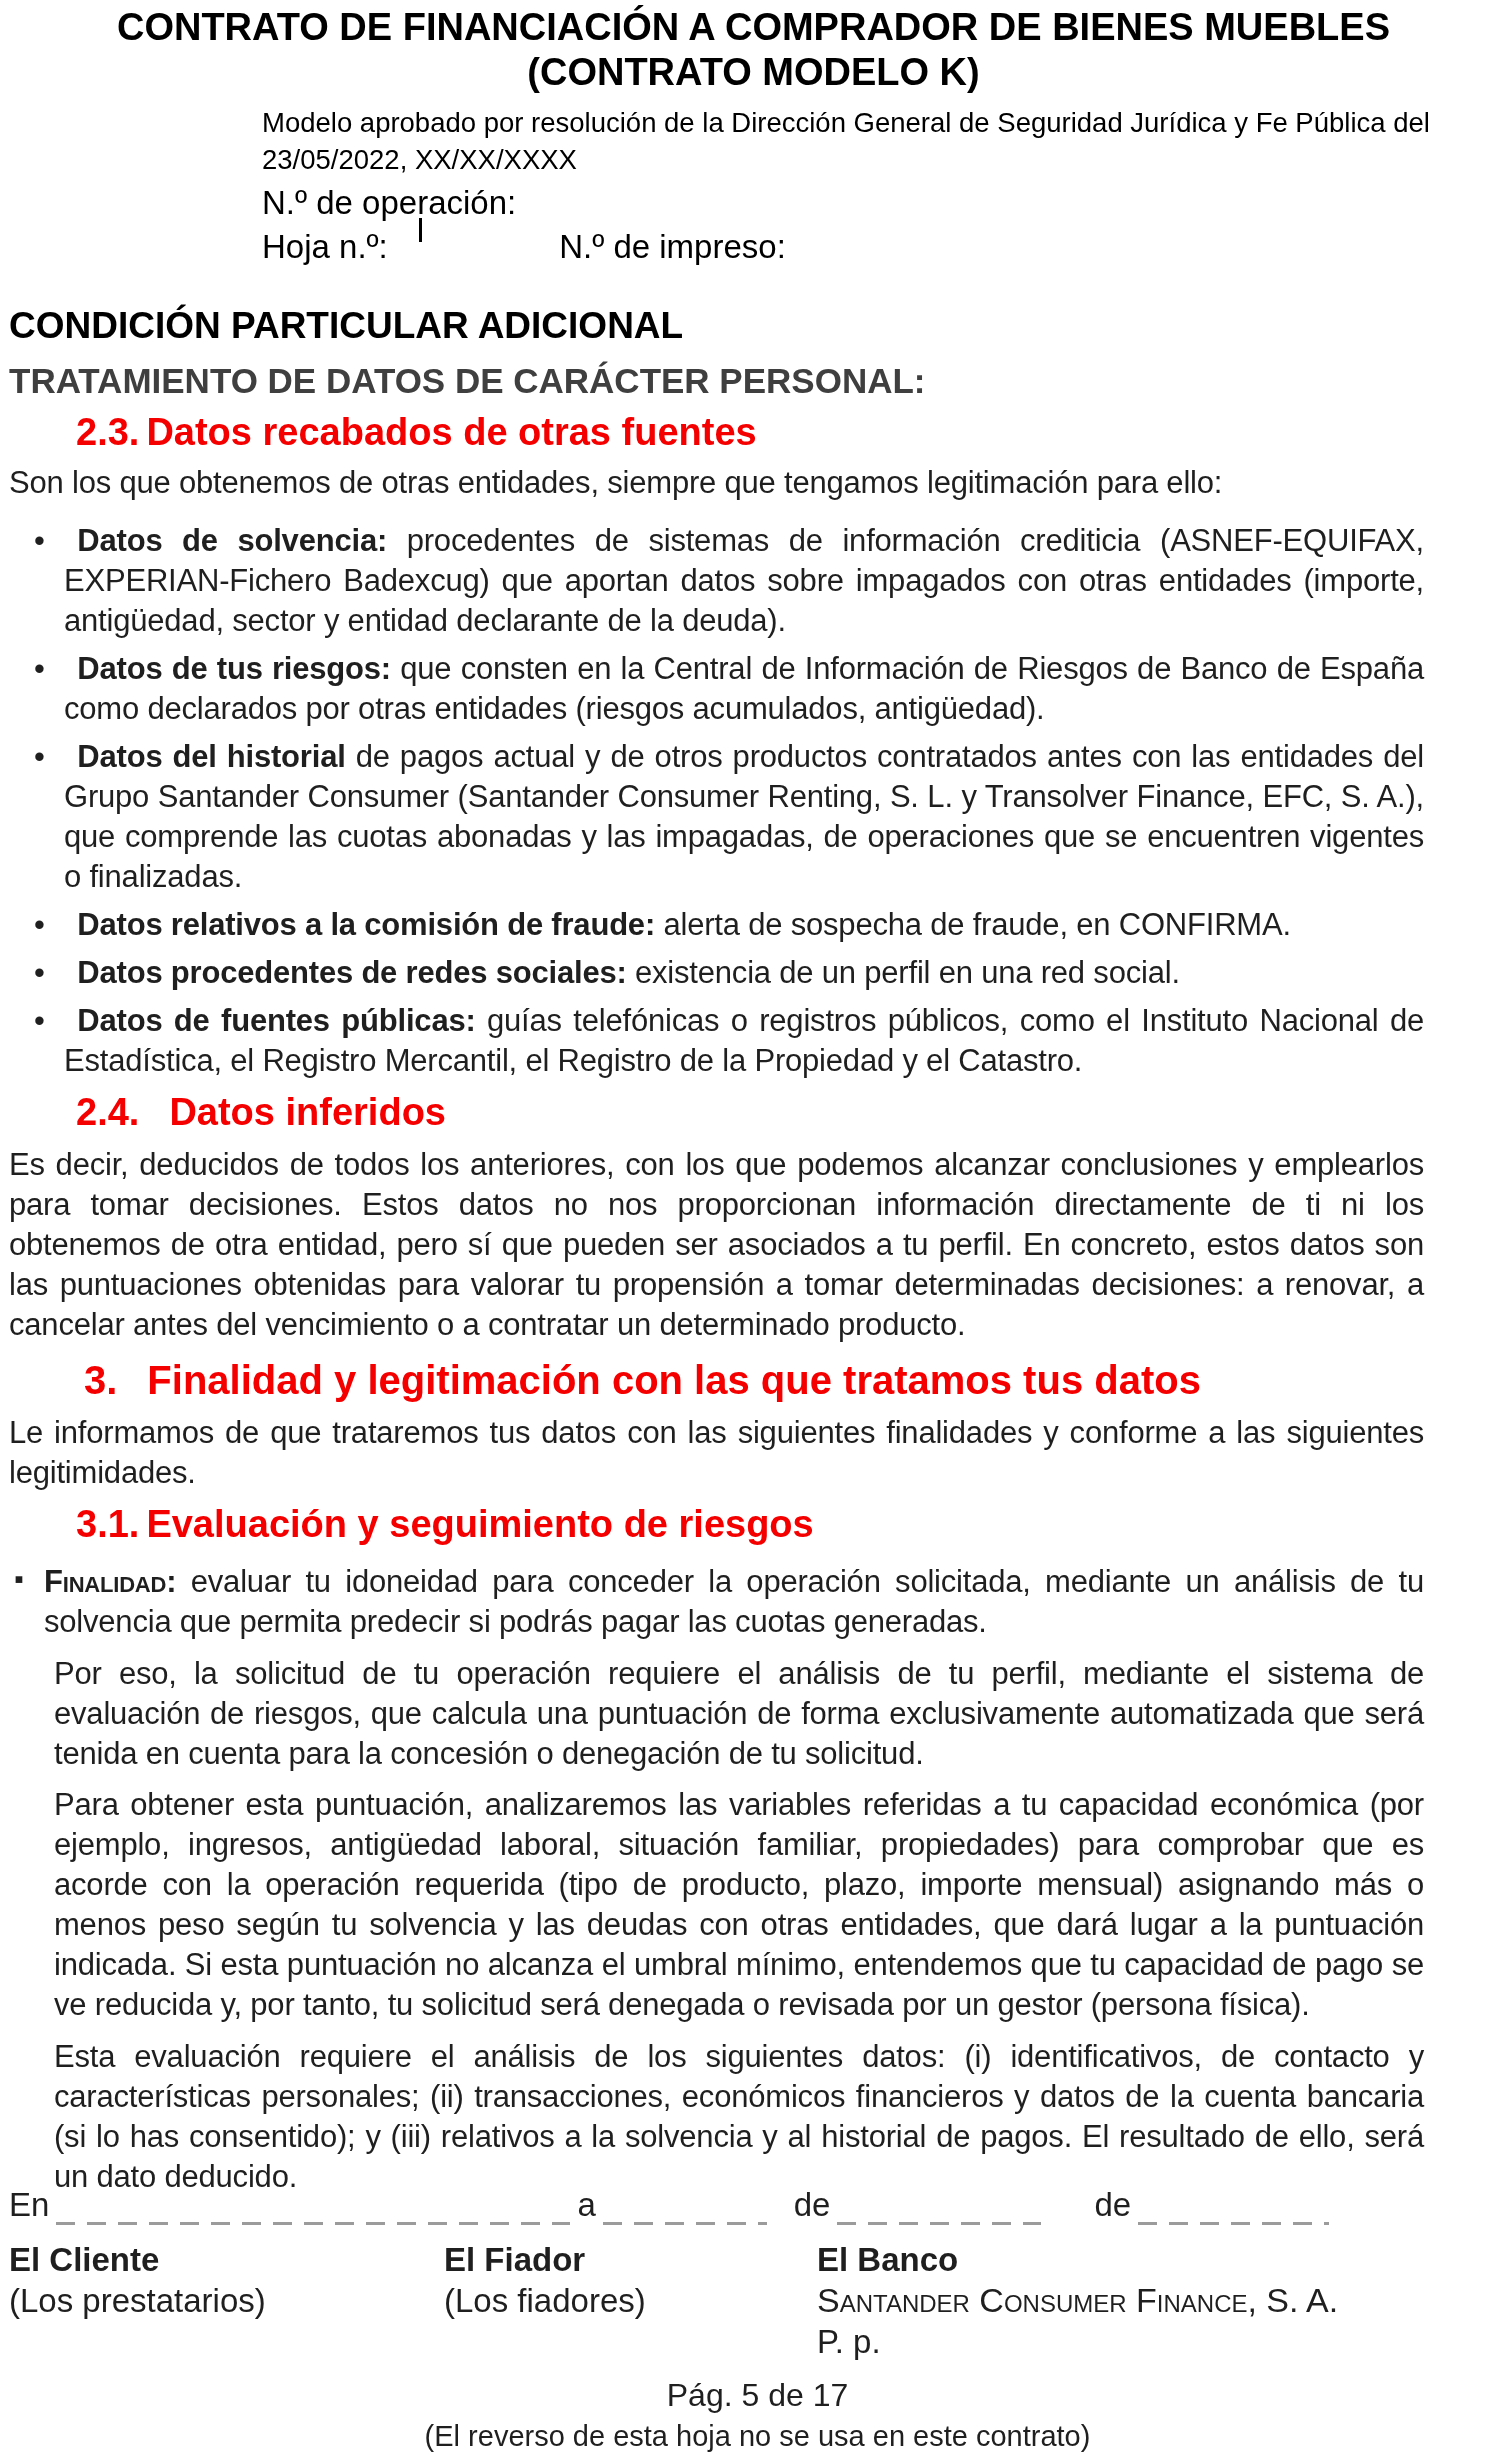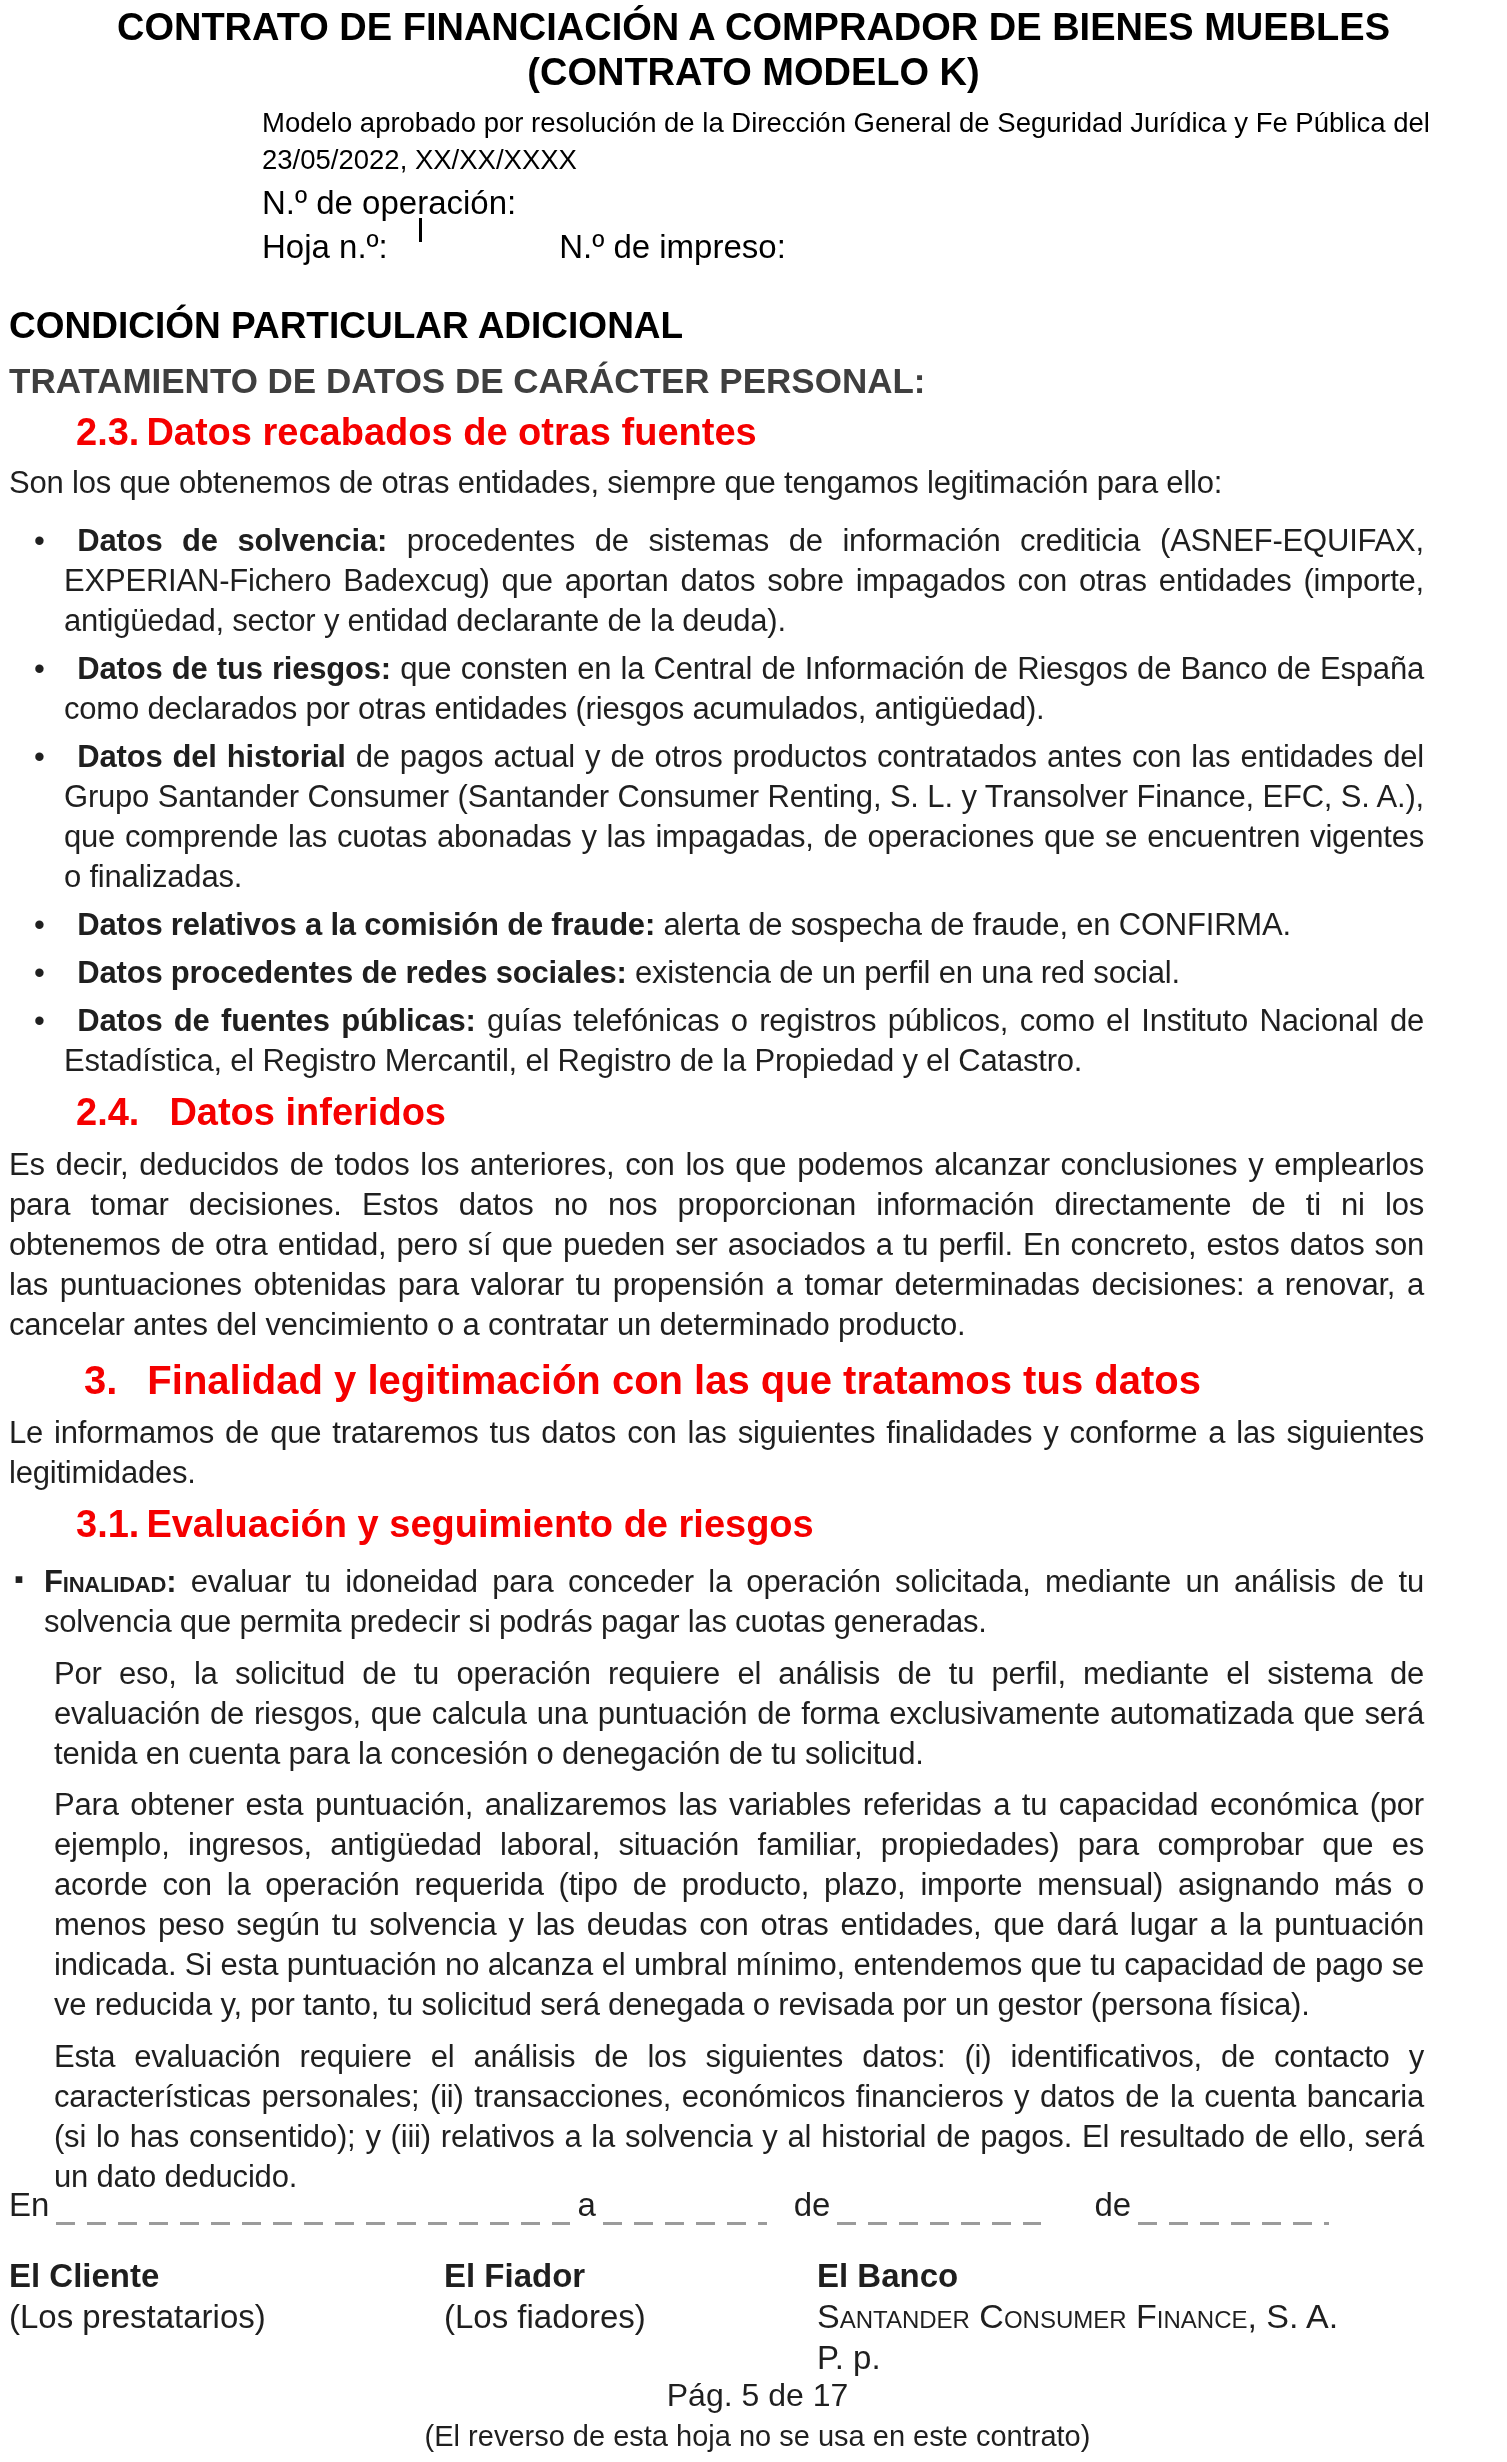--- a/index.html
+++ b/index.html
@@ -51,21 +51,21 @@
   .sign{position:absolute;left:9px;right:35px;top:2184px;}
   .sign-line{display:flex;align-items:flex-end;font-size:33px;line-height:41px;color:#1f1f1f;}
   .dash{
     height:25px;margin:0 7px;
     background:repeating-linear-gradient(90deg,#9b9b9b 0 18.6px,transparent 18.6px 31px) bottom/100% 3.5px no-repeat;
   }
   .dash.d1{width:514px;}
   .dash.d2{width:164px;margin-right:27px;}
   .dash.d3{width:204px;margin-right:53px;}
   .dash.d4{width:191px;}
-  .sign-cols{display:flex;margin-top:30px;font-size:33px;line-height:41px;}
+  .sign-cols{display:flex;margin-top:14px;font-size:33px;line-height:41px;}
   .col1{width:435px;}
   .col2{width:373px;}
   .col3{flex:1;}
   .sig-t{font-weight:bold;}
   .bank-name{font-size:34px;}
   
   .footer{position:absolute;left:8px;right:0;top:2374px;text-align:center;}
   .pg{font-size:32px;line-height:43px;}
   .note{font-size:29px;line-height:39px;}
 </style>

